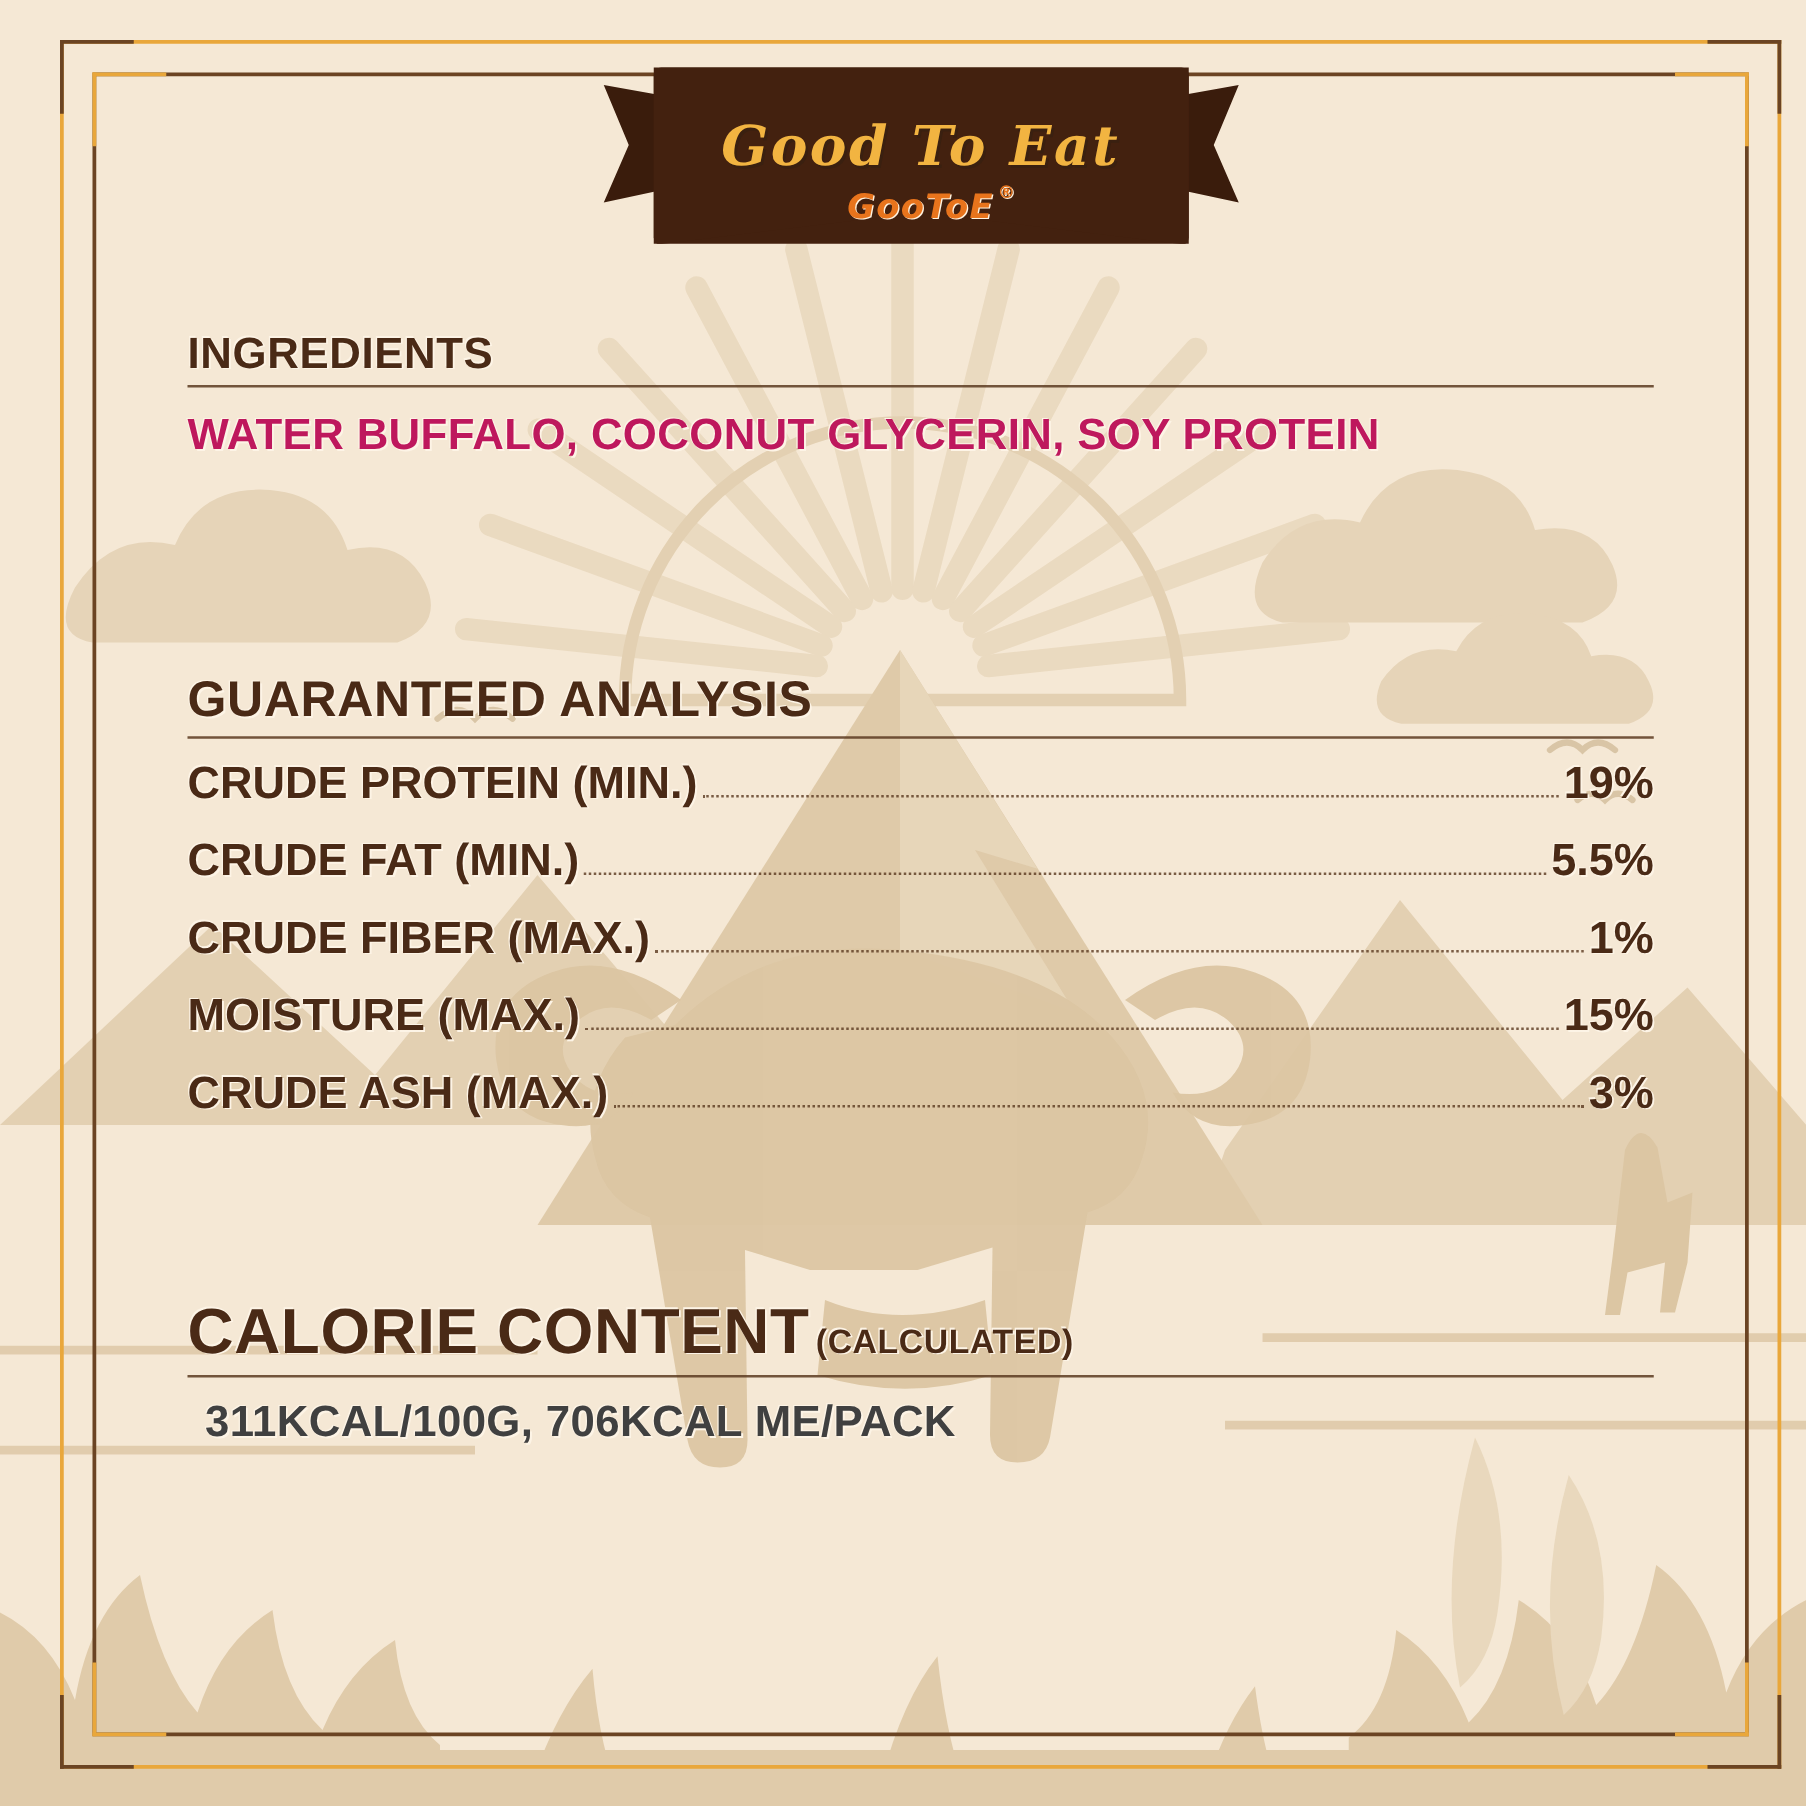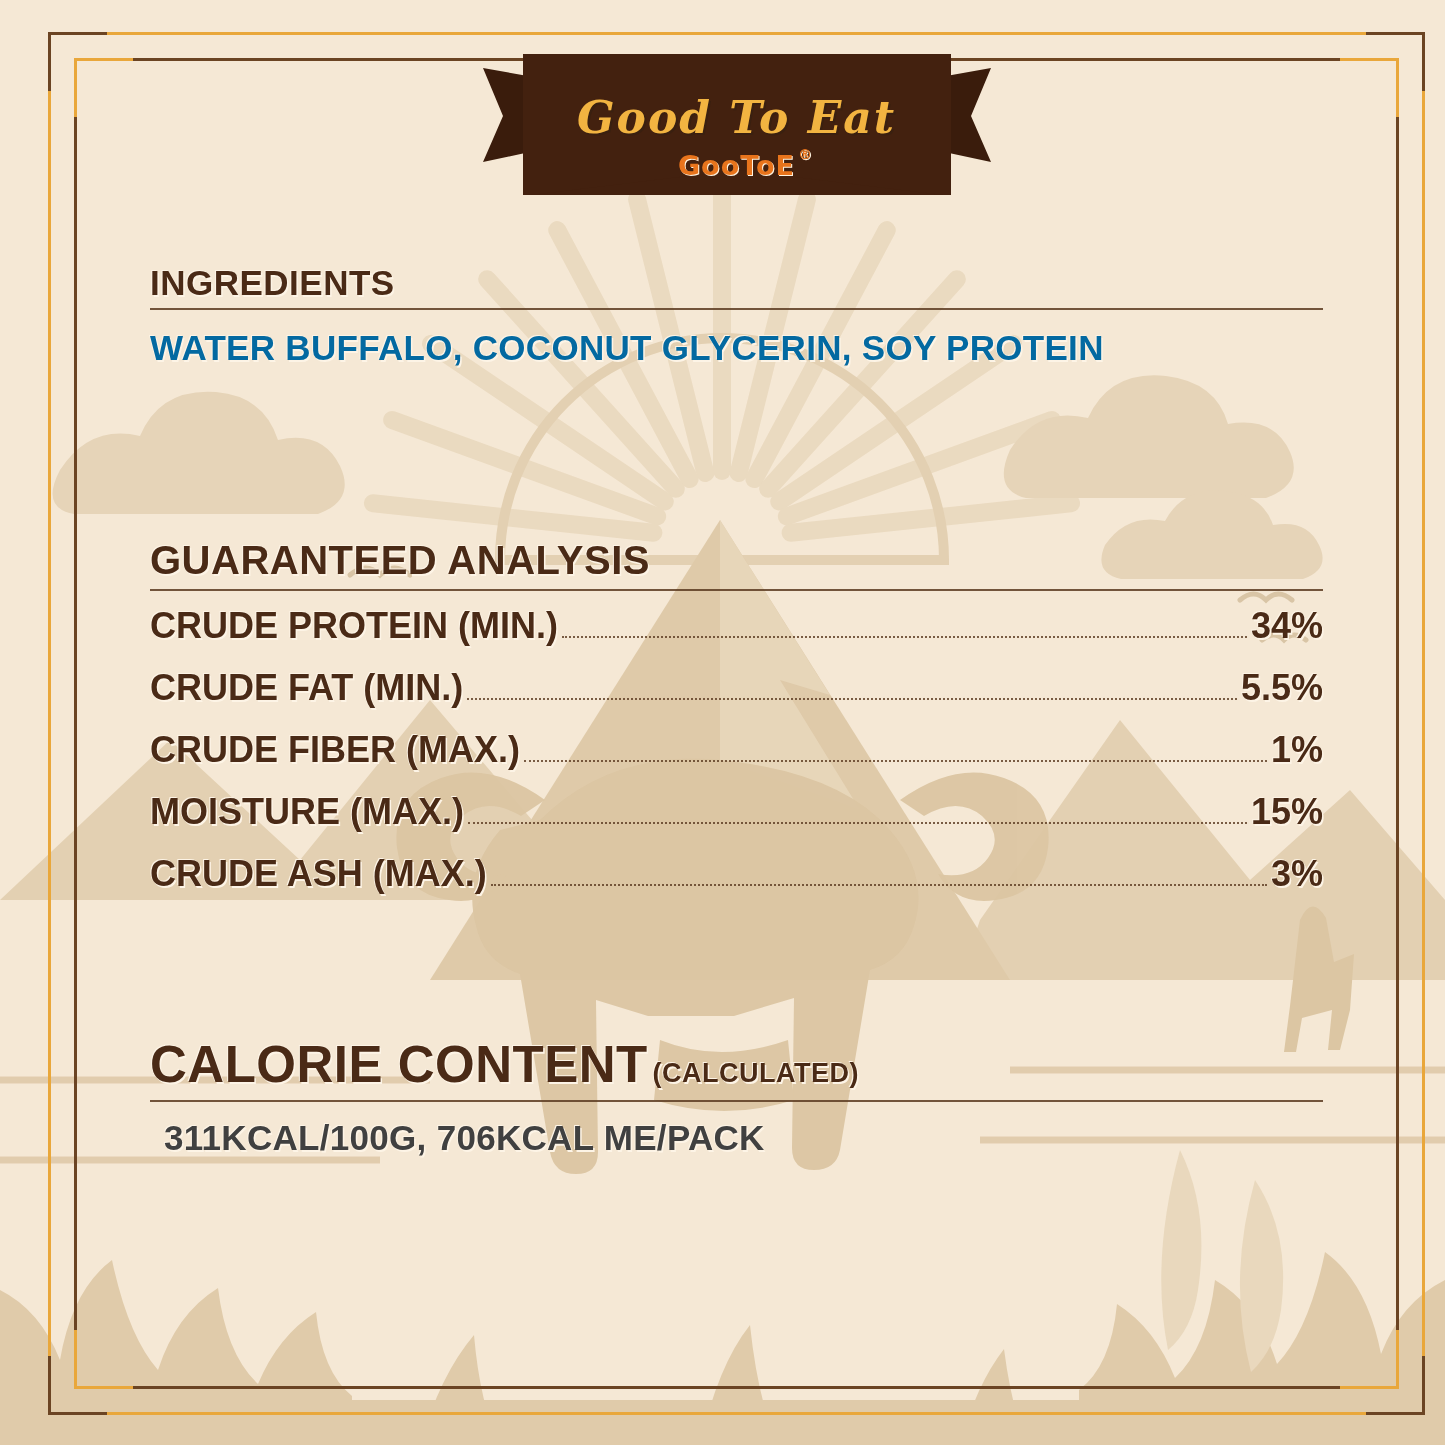--- a/index.html
+++ b/index.html
@@ -107,20 +107,21 @@
     left: 0;
     top: 110px;
     width: 520px;
     text-align: center;
   }
   .brand-sub {
     display: inline-block;
     position: relative;
     font-family: "DejaVu Sans", sans-serif;
     font-weight: bold;
+    font-style: italic;
     font-size: 27px;
     letter-spacing: 1px;
     color: #e8741c;
     text-shadow: 1px 1px 0 #fff3e0;
   }
   .brand-reg {
     position: absolute;
     right: -18px;
     top: -4px;
     font-size: 14px;
@@ -148,21 +149,21 @@
     background: #5b3a20;
     margin-top: 6px;
     margin-bottom: 14px;
     opacity: .85;
   }
 
   #ingredients-title { font-size: 35px; line-height: 1.05; }
   .ingredients-body {
     font-size: 35px;
     font-weight: bold;
-    color: #0369a1;
+    color: #be185d;
     letter-spacing: 0.3px;
     text-shadow: 1.5px 1.5px 0 #fdf4e6, -1px -1px 0 #fdf4e6;
     margin-top: 18px;
   }
 
   .spacer-lg { height: 170px; }
   .spacer-md { height: 120px; }
 
   #analysis-title { font-size: 40px; }
 
@@ -324,21 +325,21 @@
 
     <div class="spacer-lg"></div>
 
     <div class="section">
       <div class="section-title" id="analysis-title">GUARANTEED ANALYSIS</div>
       <div class="rule"></div>
 
       <div class="analysis-row">
         <span class="analysis-label">CRUDE PROTEIN (MIN.)</span>
         <span class="dots"></span>
-        <span class="analysis-value">34%</span>
+        <span class="analysis-value">19%</span>
       </div>
       <div class="analysis-row">
         <span class="analysis-label">CRUDE FAT (MIN.)</span>
         <span class="dots"></span>
         <span class="analysis-value">5.5%</span>
       </div>
       <div class="analysis-row">
         <span class="analysis-label">CRUDE FIBER (MAX.)</span>
         <span class="dots"></span>
         <span class="analysis-value">1%</span>

